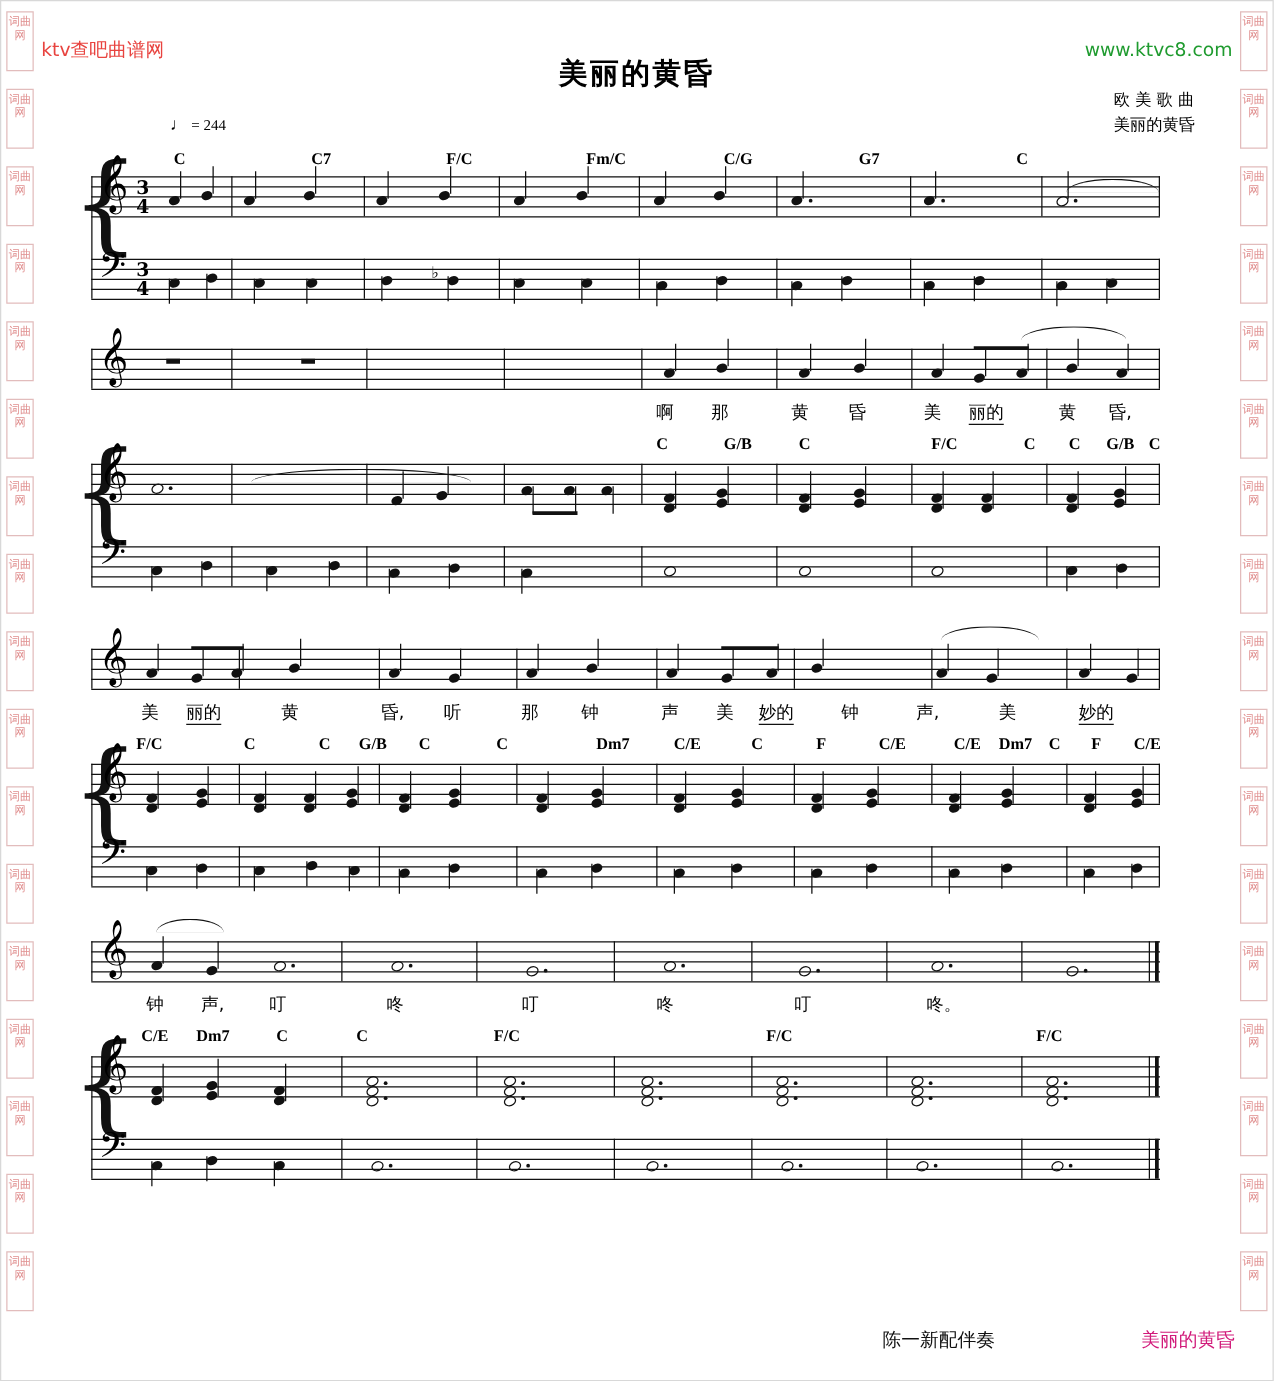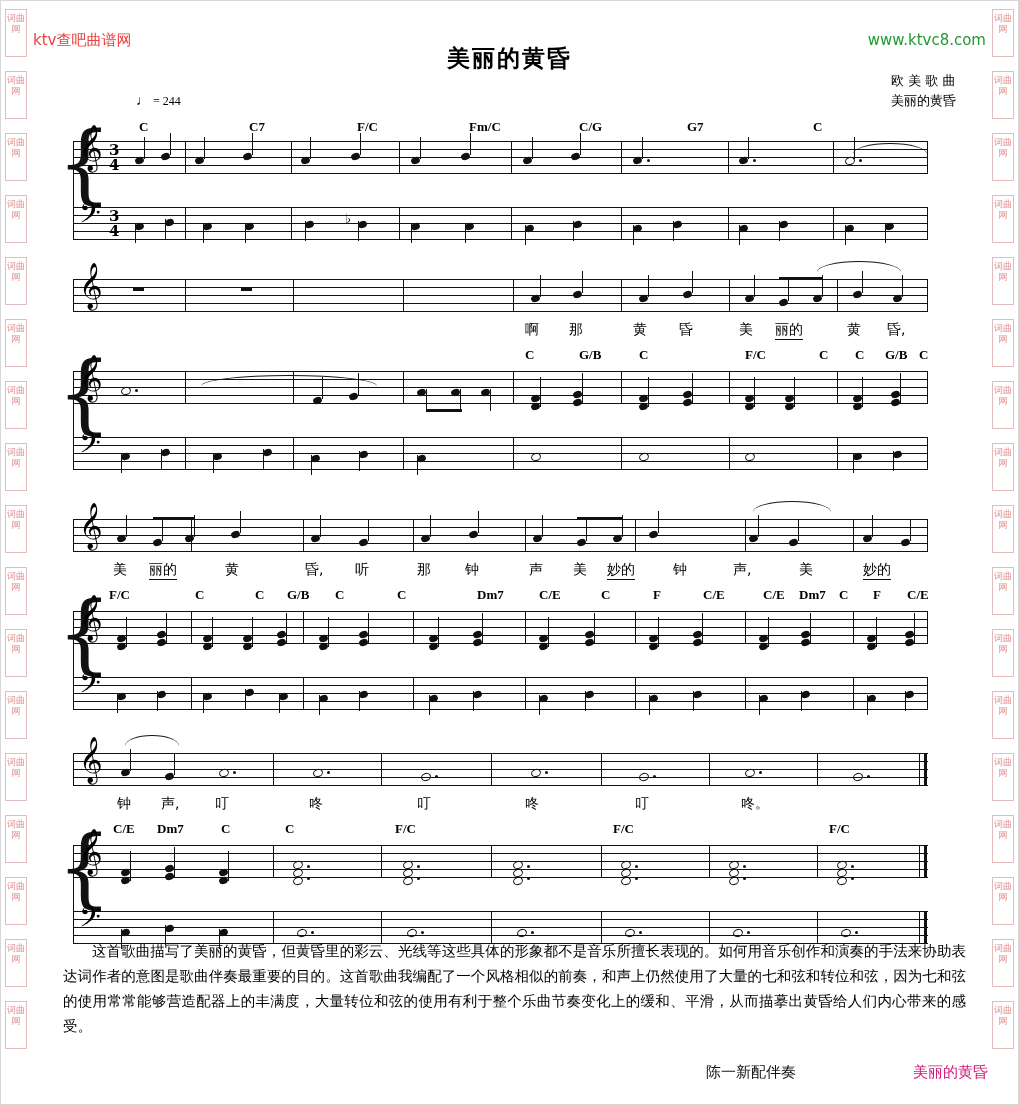--- a/index.html
+++ b/index.html
@@ -821,20 +821,17 @@
     <div class="nh open" style="left:444px; top:176px;"></div>
     <div class="dot" style="left:458px; top:178px;"></div>
     <div class="nh open" style="left:552px; top:176px;"></div>
     <div class="dot" style="left:566px; top:178px;"></div>
     <div class="nh open" style="left:660px; top:176px;"></div>
     <div class="dot" style="left:674px; top:178px;"></div>
     <div class="nh open" style="left:768px; top:176px;"></div>
     <div class="dot" style="left:782px; top:178px;"></div>
   </div>
 
-  <div class="prose">
-    <p>这首歌曲描写了美丽的黄昏，但黄昏里的彩云、光线等这些具体的形象都不是音乐所擅长表现的。如何用音乐创作和演奏的手法来协助表达词作者的意图是歌曲伴奏最重要的目的。这首歌曲我编配了一个风格相似的前奏，和声上仍然使用了大量的七和弦和转位和弦，因为七和弦的使用常常能够营造配器上的丰满度，大量转位和弦的使用有利于整个乐曲节奏变化上的缓和、平滑，从而描摹出黄昏给人们内心带来的感受。</p>
-  </div>
 
   <div class="footer-note">陈一新配伴奏</div>
   <div class="footer-brand">美丽的黄昏</div>
 
 </div>
 
 </body></html>

